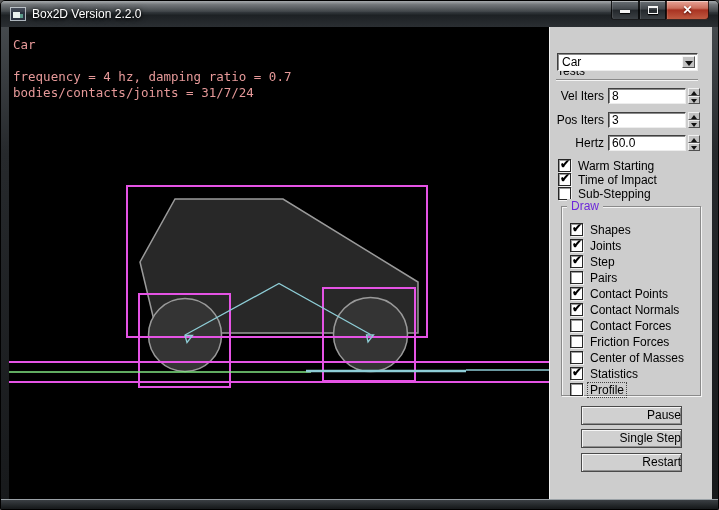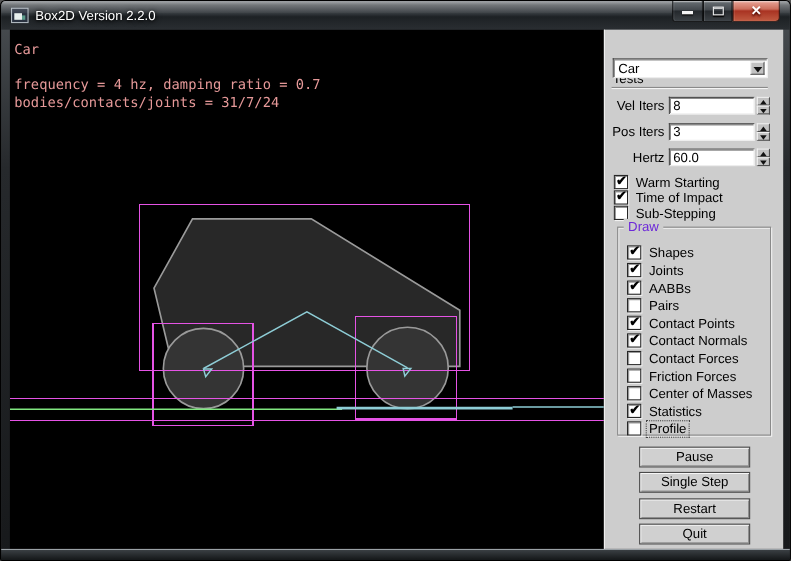--- a/index.html
+++ b/index.html
@@ -47,21 +47,21 @@
   .cbrow{position:absolute;height:14px;}
   .cb{position:absolute;left:0;top:0;width:13px;height:13px;background:#fff;border:1px solid #262626;box-shadow:1px 1px 0 #f2f2f2, inset 1px 1px 0 #9a9a9a;}
   .cb .check{position:absolute;left:1px;top:-3px;font-size:12px;font-weight:bold;color:#000;visibility:hidden;}
   .cbrow.checked .cb .check{visibility:visible;}
   .cbrow .cbl{position:absolute;left:18px;top:0;font-size:12px;color:#000;white-space:nowrap;padding:0 2px;}
   .cbrow.focusring .cbl{outline:1px dotted #444;}
   #drawgroup{position:absolute;left:11px;top:179px;width:140px;height:190px;border:1px solid #8a8a8a;box-shadow:1px 1px 0 #f4f4f4, inset 1px 1px 0 #f4f4f4;}
   #drawgroup .gl{position:absolute;left:5px;top:-8px;background:#cdcdcd;padding:0 4px;font-size:12px;color:#6d28d9;}
   .pbtn{position:absolute;left:31px;width:101px;height:19px;background:#d0d0d0;border:1px solid #4a4a4a;
     box-shadow:inset 1px 1px 0 #f6f6f6, inset -1px -1px 0 #8f8f8f;
-    font-size:12px;color:#000;text-align:center;line-height:17px;cursor:default;}
+    font-size:12px;color:#000;text-align:right;line-height:17px;cursor:default;}
   
   #bottomframe{position:absolute;left:0;top:498px;width:719px;height:12px;border-top:1px solid #9aa1a6;background:linear-gradient(180deg,#3a3f43,#1a1d1f 70%,#101214);}
 </style>
 </head>
 <body>
 
 <div id="win">
 
   <div id="titlebar">
     <div id="appicon">
@@ -192,21 +192,21 @@
       <div class="cbrow checked" style="left:20px;top:212px">
         <span class="cb">
             <span class="check">✔</span>
           </span>
         <span class="cbl">Joints</span>
       </div>
       <div class="cbrow checked" style="left:20px;top:228px">
         <span class="cb">
             <span class="check">✔</span>
           </span>
-        <span class="cbl">AABBs</span>
+        <span class="cbl">Step</span>
       </div>
       <div class="cbrow" style="left:20px;top:244px">
         <span class="cb"></span>
         <span class="cbl">Pairs</span>
       </div>
       <div class="cbrow checked" style="left:20px;top:260px">
         <span class="cb">
             <span class="check">✔</span>
           </span>
         <span class="cbl">Contact Points</span>
@@ -236,18 +236,17 @@
         <span class="cbl">Statistics</span>
       </div>
       <div class="cbrow focusring" style="left:20px;top:356px">
         <span class="cb"></span>
         <span class="cbl">Profile</span>
       </div>
 
       <div class="pbtn" style="top:379px">Pause</div>
       <div class="pbtn" style="top:402px">Single Step</div>
       <div class="pbtn" style="top:426px">Restart</div>
-      <div class="pbtn" style="top:449px">Quit</div>
     </div>
   </div>
 
   <div id="bottomframe"></div>
 </div>
 
 </body></html>

